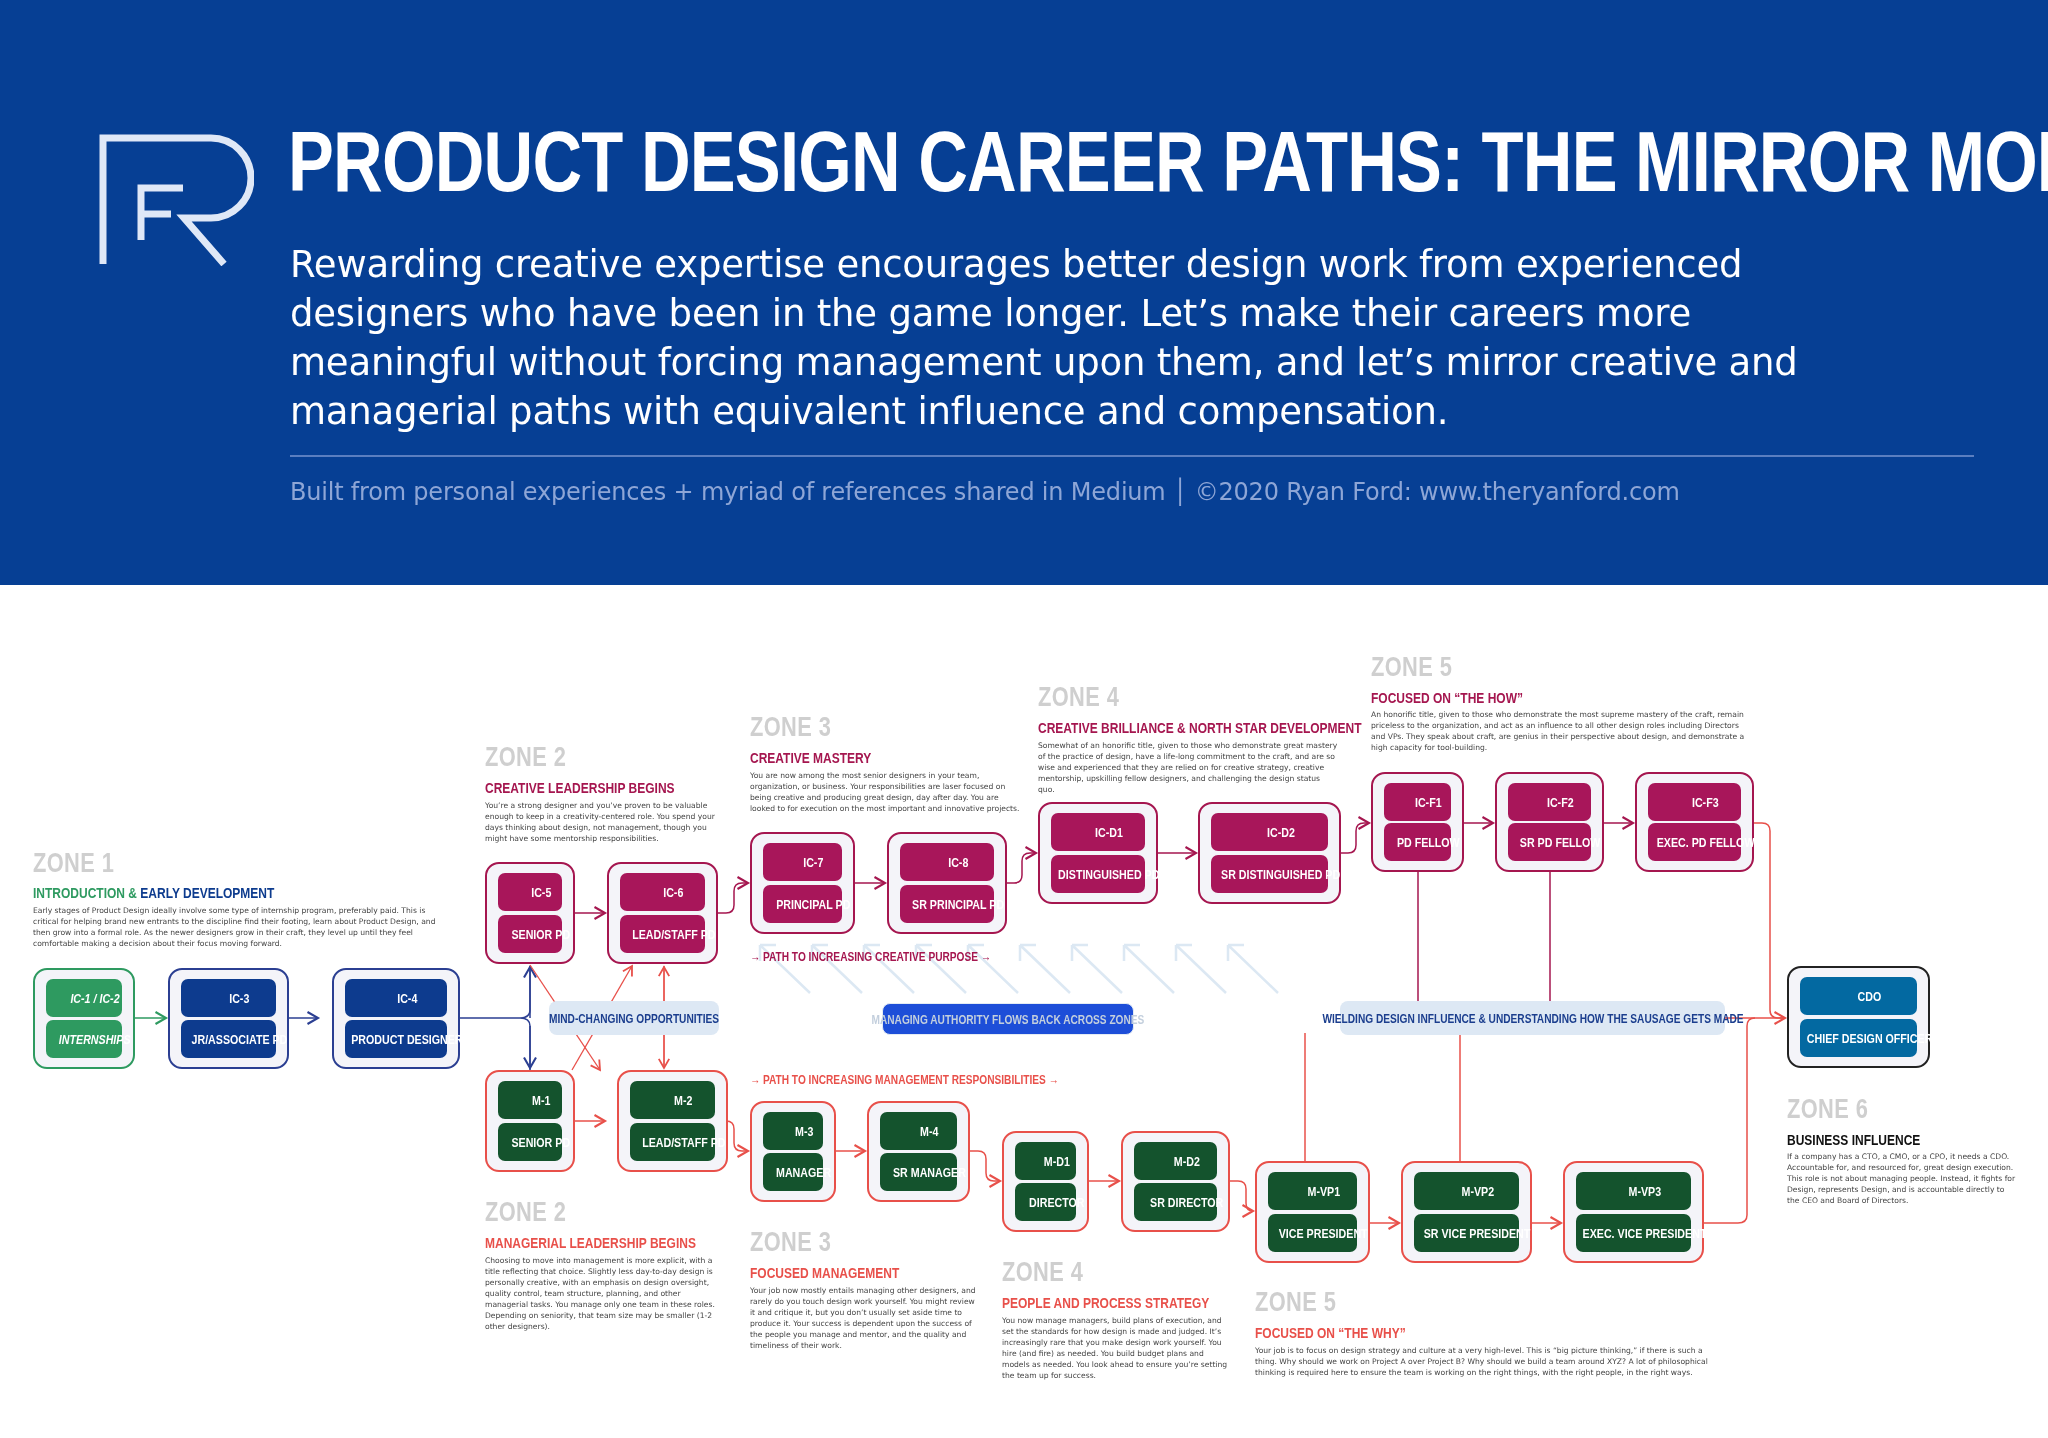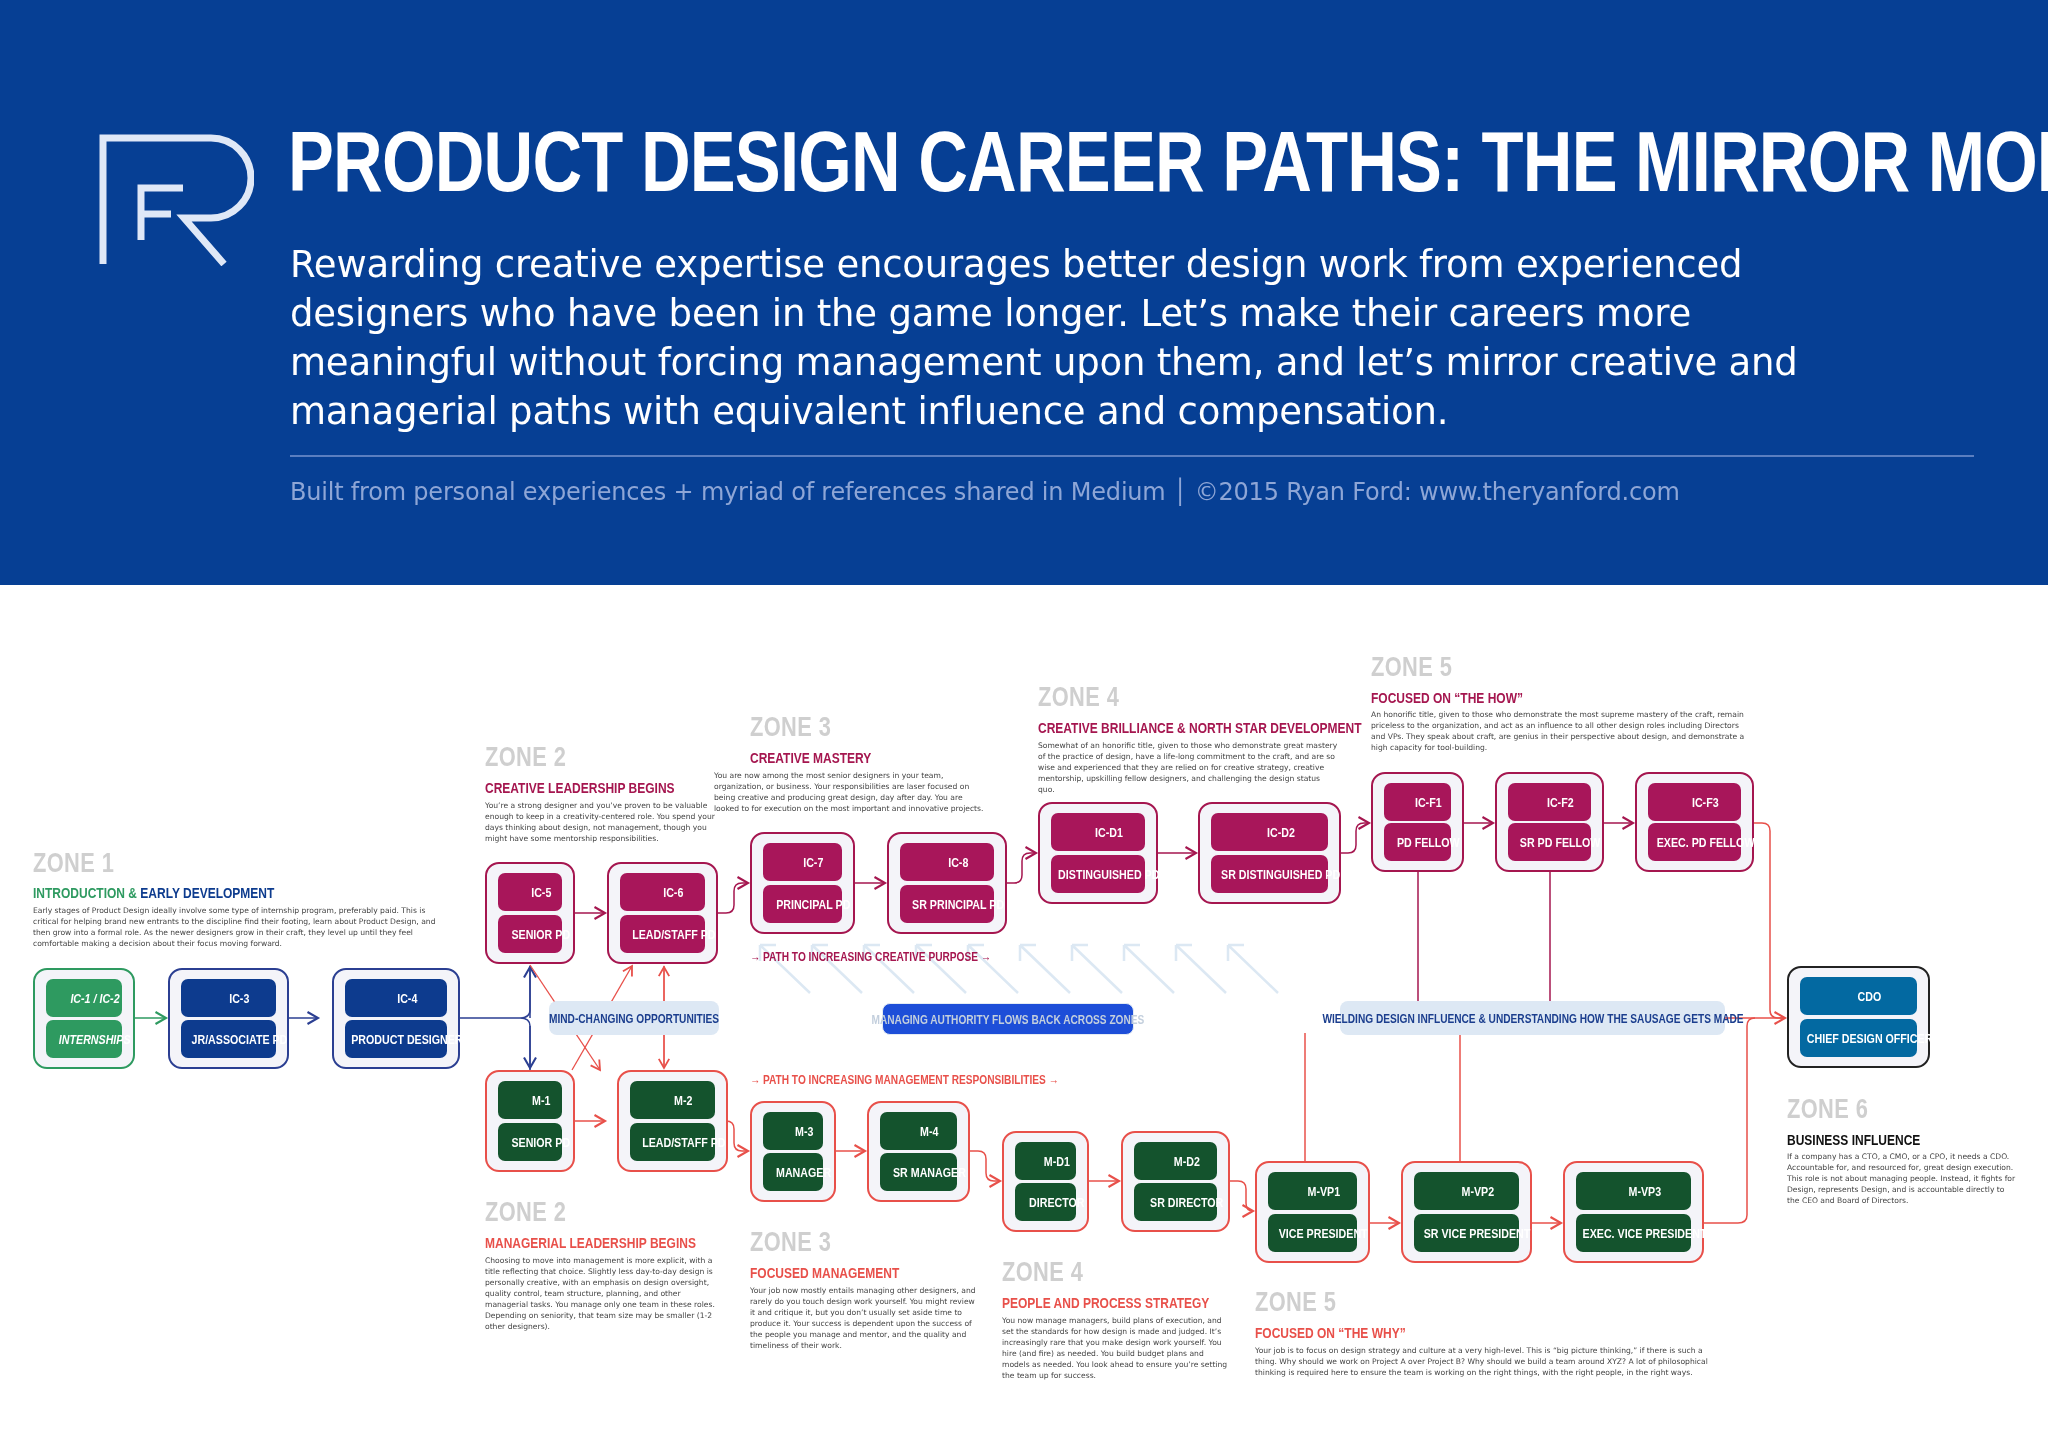--- a/index.html
+++ b/index.html
@@ -45,21 +45,21 @@
   <svg class="logo" viewBox="0 0 155 132">
     <g fill="none" stroke="#dfe8f7" stroke-width="7">
       <path d="M4 130 V4 H112 A40 40 0 0 1 112 84 H85 L125 130"></path>
       <path d="M42 106 V54 H84"></path>
       <path d="M42 80 H72"></path>
     </g>
   </svg>
   <div class="title">PRODUCT DESIGN CAREER PATHS: THE MIRROR MODEL</div>
   <div class="subtitle">Rewarding creative expertise encourages better design work from experienced designers who have been in the game longer. Let’s make their careers more meaningful without forcing management upon them, and let’s mirror creative and managerial paths with equivalent influence and compensation.</div>
   <div class="rule"></div>
-  <div class="credit">Built from personal experiences + myriad of references shared in Medium │ ©2015 Ryan Ford: www.theryanford.com</div>
+  <div class="credit">Built from personal experiences + myriad of references shared in Medium │ ©2020 Ryan Ford: www.theryanford.com</div>
 </div>
 
 <div class="diagram">
 
   <svg class="lines">
     <defs>
       <marker id="ah-g" markerWidth="10" markerHeight="10" refX="8" refY="5" orient="auto">
           <path d="M1 1 L8 5 L1 9" fill="none" stroke="#2e9a60" stroke-width="1.4"></path>
         </marker>
       <marker id="ah-n" markerWidth="10" markerHeight="10" refX="8" refY="5" orient="auto">
@@ -179,21 +179,21 @@
     <div class="pill">
         <span>IC-6</span>
       </div>
     <div class="pill">
         <span>LEAD/STAFF PD</span>
       </div>
   </div>
 
   <div class="zone-num" style="left:750px; top:128px;">ZONE 3</div>
   <div class="zone-head c-crim" style="left:750px; top:165px;">CREATIVE MASTERY</div>
-  <div class="zone-desc" style="left:714px; top:185px; width:270px;">You are now among the most senior designers in your team, organization, or business. Your responsibilities are laser focused on being creative and producing great design, day after day. You are looked to for execution on the most important and innovative projects.</div>
+  <div class="zone-desc" style="left:750px; top:185px; width:270px;">You are now among the most senior designers in your team, organization, or business. Your responsibilities are laser focused on being creative and producing great design, day after day. You are looked to for execution on the most important and innovative projects.</div>
 
   <div class="card b-crim" style="left:750px; top:247px; width:105px; height:102px;">
     <div class="pill">
         <span>IC-7</span>
       </div>
     <div class="pill">
         <span>PRINCIPAL PD</span>
       </div>
   </div>
   <div class="card b-crim" style="left:887px; top:247px; width:120px; height:102px;">

